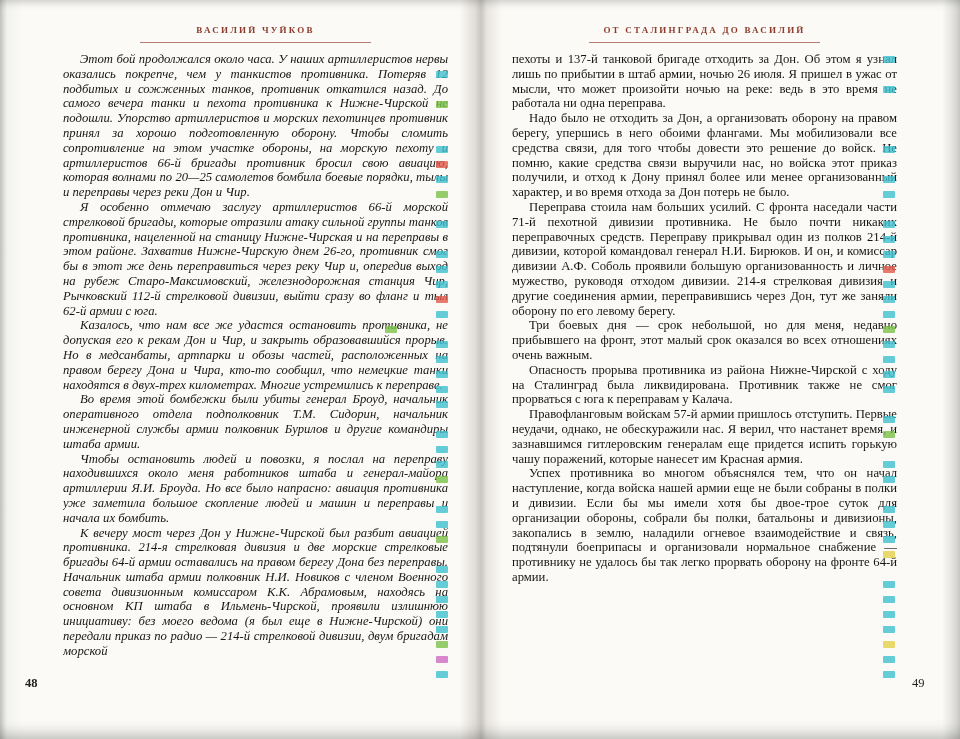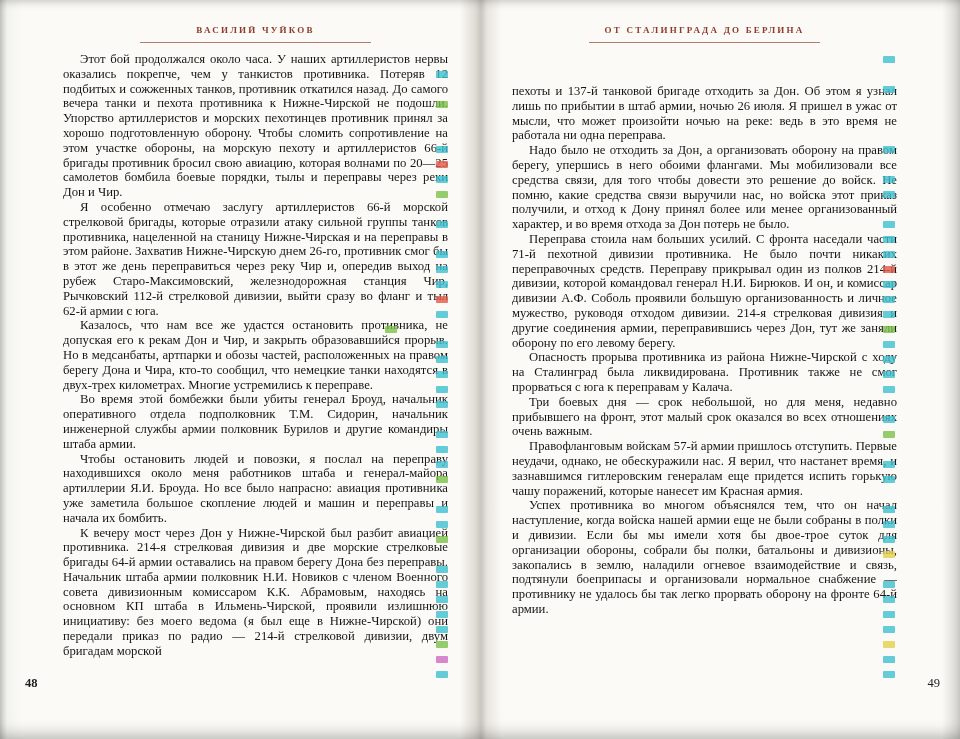--- a/index.html
+++ b/index.html
@@ -29,58 +29,58 @@
     position: absolute; height: 1px;
     background: var(--header, #8d3b2c); opacity: .65;
   }
   .rule-left  { left: 140px; top: 42px; width: 231px; }
   .rule-right { left: 589px; top: 42px; width: 231px; }
   .text-block {
     position: absolute; top: 52px; width: 385px; height: 655px;
     overflow: hidden; font-size: 12.7px; line-height: 14.8px;
     text-align: justify; color: var(--text, #161616);
   }
-  .text-left  { left: 63px; }
-  .text-right { left: 512px; margin-top: 32px; }
+  .text-left  { left: 63px; font-style: italic; }
+  .text-right { left: 512px; }
   .text-block p { margin: 0; text-indent: 17px; }
   .text-right p:first-child { text-indent: 0; }
   .pagenum {
     position: absolute; top: 676px; font-size: 12.5px; color: #1e1e1e;
   }
   .pagenum-left  { left: 25px; font-weight: bold; }
-  .pagenum-right { left: 912px; width: 28px; text-align: right; }
+  .pagenum-right { left: 912px; width: 28px; text-align: left; }
   .marks-layer { position: absolute; left: 0; top: 0; width: 960px; height: 739px; pointer-events: none; }
   .scan-mark { position: absolute; width: 12px; height: 7px; border-radius: 1px; opacity: .8; }
 </style>
 </head>
 <body>
 
 <div class="spread">
 
   <div class="running-head head-left">ВАСИЛИЙ ЧУЙКОВ</div>
   <div class="head-rule rule-left"></div>
 
-  <div class="running-head head-right">ОТ СТАЛИНГРАДА ДО БЕРЛИНА</div>
+  <div class="running-head head-right">ОТ СТАЛИНГРАДА ДО ВАСИЛИЙ</div>
   <div class="head-rule rule-right"></div>
 
   <div class="text-block text-left">
       <p>Этот бой продолжался около часа. У наших артиллеристов нервы оказались покрепче, чем у танкистов противника. Потеряв 12 подбитых и сожженных танков, противник откатился назад. До самого вечера танки и пехота противника к Нижне-Чирской не подошли. Упорство артиллеристов и морских пехотинцев противник принял за хорошо подготовленную оборону. Чтобы сломить сопротивление на этом участке обороны, на морскую пехоту и артиллеристов 66-й бригады противник бросил свою авиацию, которая волнами по 20—25 самолетов бомбила боевые порядки, тылы и переправы через реки Дон и Чир.</p>
       <p>Я особенно отмечаю заслугу артиллеристов 66-й морской стрелковой бригады, которые отразили атаку сильной группы танков противника, нацеленной на станицу Нижне-Чирская и на переправы в этом районе. Захватив Нижне-Чирскую днем 26-го, противник смог бы в этот же день переправиться через реку Чир и, опередив выход на рубеж Старо-Максимовский, железнодорожная станция Чир, Рычковский 112-й стрелковой дивизии, выйти сразу во фланг и тыл 62-й армии с юга.</p>
       <p>Казалось, что нам все же удастся остановить противника, не допуская его к рекам Дон и Чир, и закрыть образовавшийся прорыв. Но в медсанбаты, артпарки и обозы частей, расположенных на правом берегу Дона и Чира, кто-то сообщил, что немецкие танки находятся в двух-трех километрах. Многие устремились к переправе.</p>
       <p>Во время этой бомбежки были убиты генерал Броуд, начальник оперативного отдела подполковник Т.М. Сидорин, начальник инженерной службы армии полковник Бурилов и другие командиры штаба армии.</p>
       <p>Чтобы остановить людей и повозки, я послал на переправу находившихся около меня работников штаба и генерал-майора артиллерии Я.И. Броуда. Но все было напрасно: авиация противника уже заметила большое скопление людей и машин и переправы и начала их бомбить.</p>
       <p>К вечеру мост через Дон у Нижне-Чирской был разбит авиацией противника. 214-я стрелковая дивизия и две морские стрелковые бригады 64-й армии оставались на правом берегу Дона без переправы. Начальник штаба армии полковник Н.И. Новиков с членом Военного совета дивизионным комиссаром К.К. Абрамовым, находясь на основном КП штаба в Ильмень-Чирской, проявили излишнюю инициативу: без моего ведома (я был еще в Нижне-Чирской) они передали приказ по радио — 214-й стрелковой дивизии, двум бригадам морской</p>
     </div>
 
   <div class="text-block text-right">
       <p>пехоты и 137-й танковой бригаде отходить за Дон. Об этом я узнал лишь по прибытии в штаб армии, ночью 26 июля. Я пришел в ужас от мысли, что может произойти ночью на реке: ведь в это время не работала ни одна переправа.</p>
       <p>Надо было не отходить за Дон, а организовать оборону на правом берегу, упершись в него обоими флангами. Мы мобилизовали все средства связи, для того чтобы довести это решение до войск. Не помню, какие средства связи выручили нас, но войска этот приказ получили, и отход к Дону принял более или менее организованный характер, и во время отхода за Дон потерь не было.</p>
       <p>Переправа стоила нам больших усилий. С фронта наседали части 71-й пехотной дивизии противника. Не было почти никаких переправочных средств. Переправу прикрывал один из полков 214-й дивизии, которой командовал генерал Н.И. Бирюков. И он, и комиссар дивизии А.Ф. Соболь проявили большую организованность и личное мужество, руководя отходом дивизии. 214-я стрелковая дивизия и другие соединения армии, переправившись через Дон, тут же заняли оборону по его левому берегу.</p>
+      <p>Три боевых дня — срок небольшой, но для меня, недавно прибывшего на фронт, этот малый срок оказался во всех отношениях очень важным.</p>
       <p>Опасность прорыва противника из района Нижне-Чирской с ходу на Сталинград была ликвидирована. Противник также не смог прорваться с юга к переправам у Калача.</p>
-      <p>Три боевых дня — срок небольшой, но для меня, недавно прибывшего на фронт, этот малый срок оказался во всех отношениях очень важным.</p>
       <p>Правофланговым войскам 57-й армии пришлось отступить. Первые неудачи, однако, не обескуражили нас. Я верил, что настанет время, и зазнавшимся гитлеровским генералам еще придется испить горькую чашу поражений, которые нанесет им Красная армия.</p>
       <p>Успех противника во многом объяснялся тем, что он начал наступление, когда войска нашей армии еще не были собраны в полки и дивизии. Если бы мы имели хотя бы двое-трое суток для организации обороны, собрали бы полки, батальоны и дивизионы, закопались в землю, наладили огневое взаимодействие и связь, подтянули боеприпасы и организовали нормальное снабжение — противнику не удалось бы так легко прорвать оборону на фронте 64-й армии.</p>
     </div>
 
   <div class="pagenum pagenum-left">48</div>
 
   <div class="pagenum pagenum-right">49</div>
 
   <div class="marks-layer">
       <div class="scan-mark" style="left: 436px; top: 71px; background: rgb(62, 193, 207);"></div>

